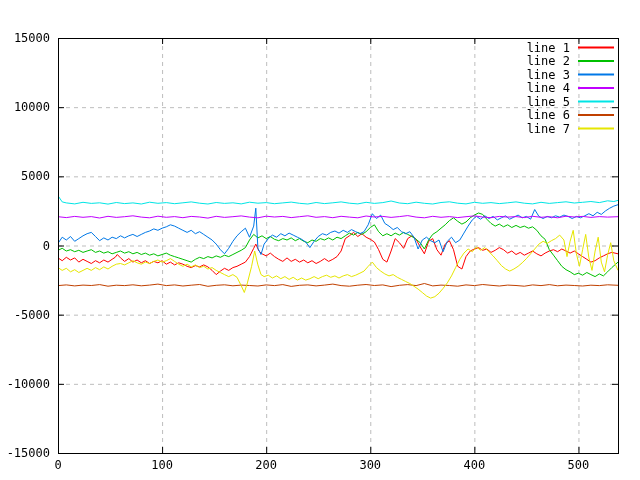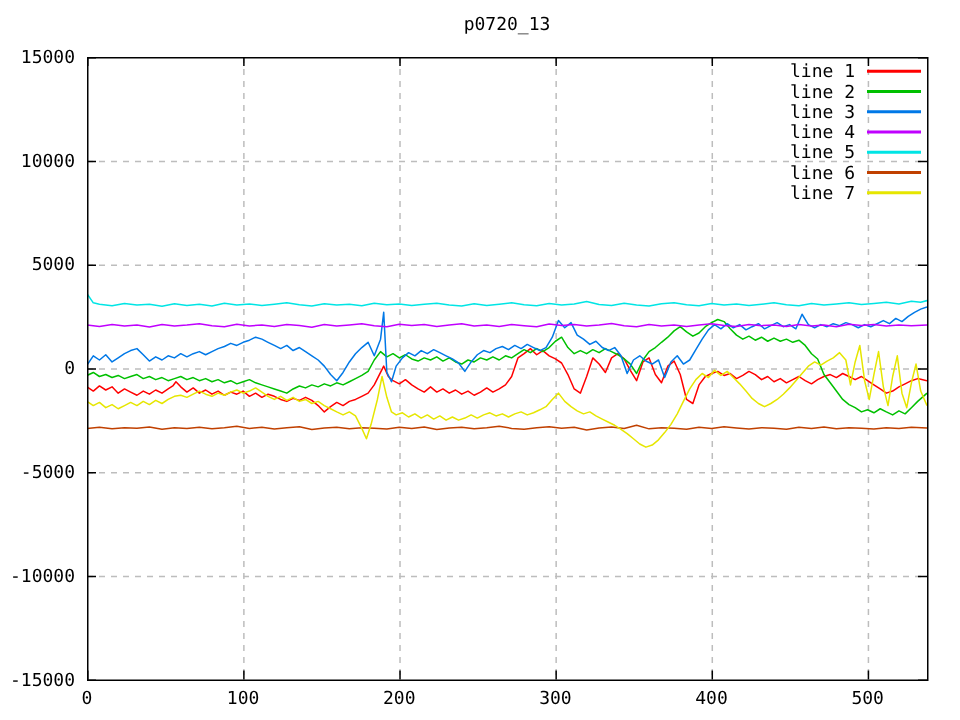--- a/index.html
+++ b/index.html
@@ -12,21 +12,20 @@
     position:absolute;left:58px;top:9px;width:560px;text-align:center;
     font-size:12px;color:#000000;letter-spacing:0px;
   }
   svg{position:absolute;left:0;top:0;}
   text{font-family:"DejaVu Sans Mono","Liberation Mono",monospace;font-size:12px;fill:#000;}
 </style>
 </head>
 <body>
 
 <div class="screen">
-  <div class="chart-title">p0720_13</div>
   <svg id="plot" width="640" height="480" viewBox="0 0 640 480">
       <defs>
         <clipPath id="plotclip">
           <rect x="58" y="38" width="560" height="415"></rect>
         </clipPath>
       </defs>
       <g stroke="#bdbdbd" stroke-width="1" stroke-dasharray="4,4">
         <line x1="162.58921933085503" y1="38" x2="162.58921933085503" y2="453"></line>
         <line x1="266.67843866171006" y1="38" x2="266.67843866171006" y2="453"></line>
         <line x1="370.76765799256503" y1="38" x2="370.76765799256503" y2="453"></line>

